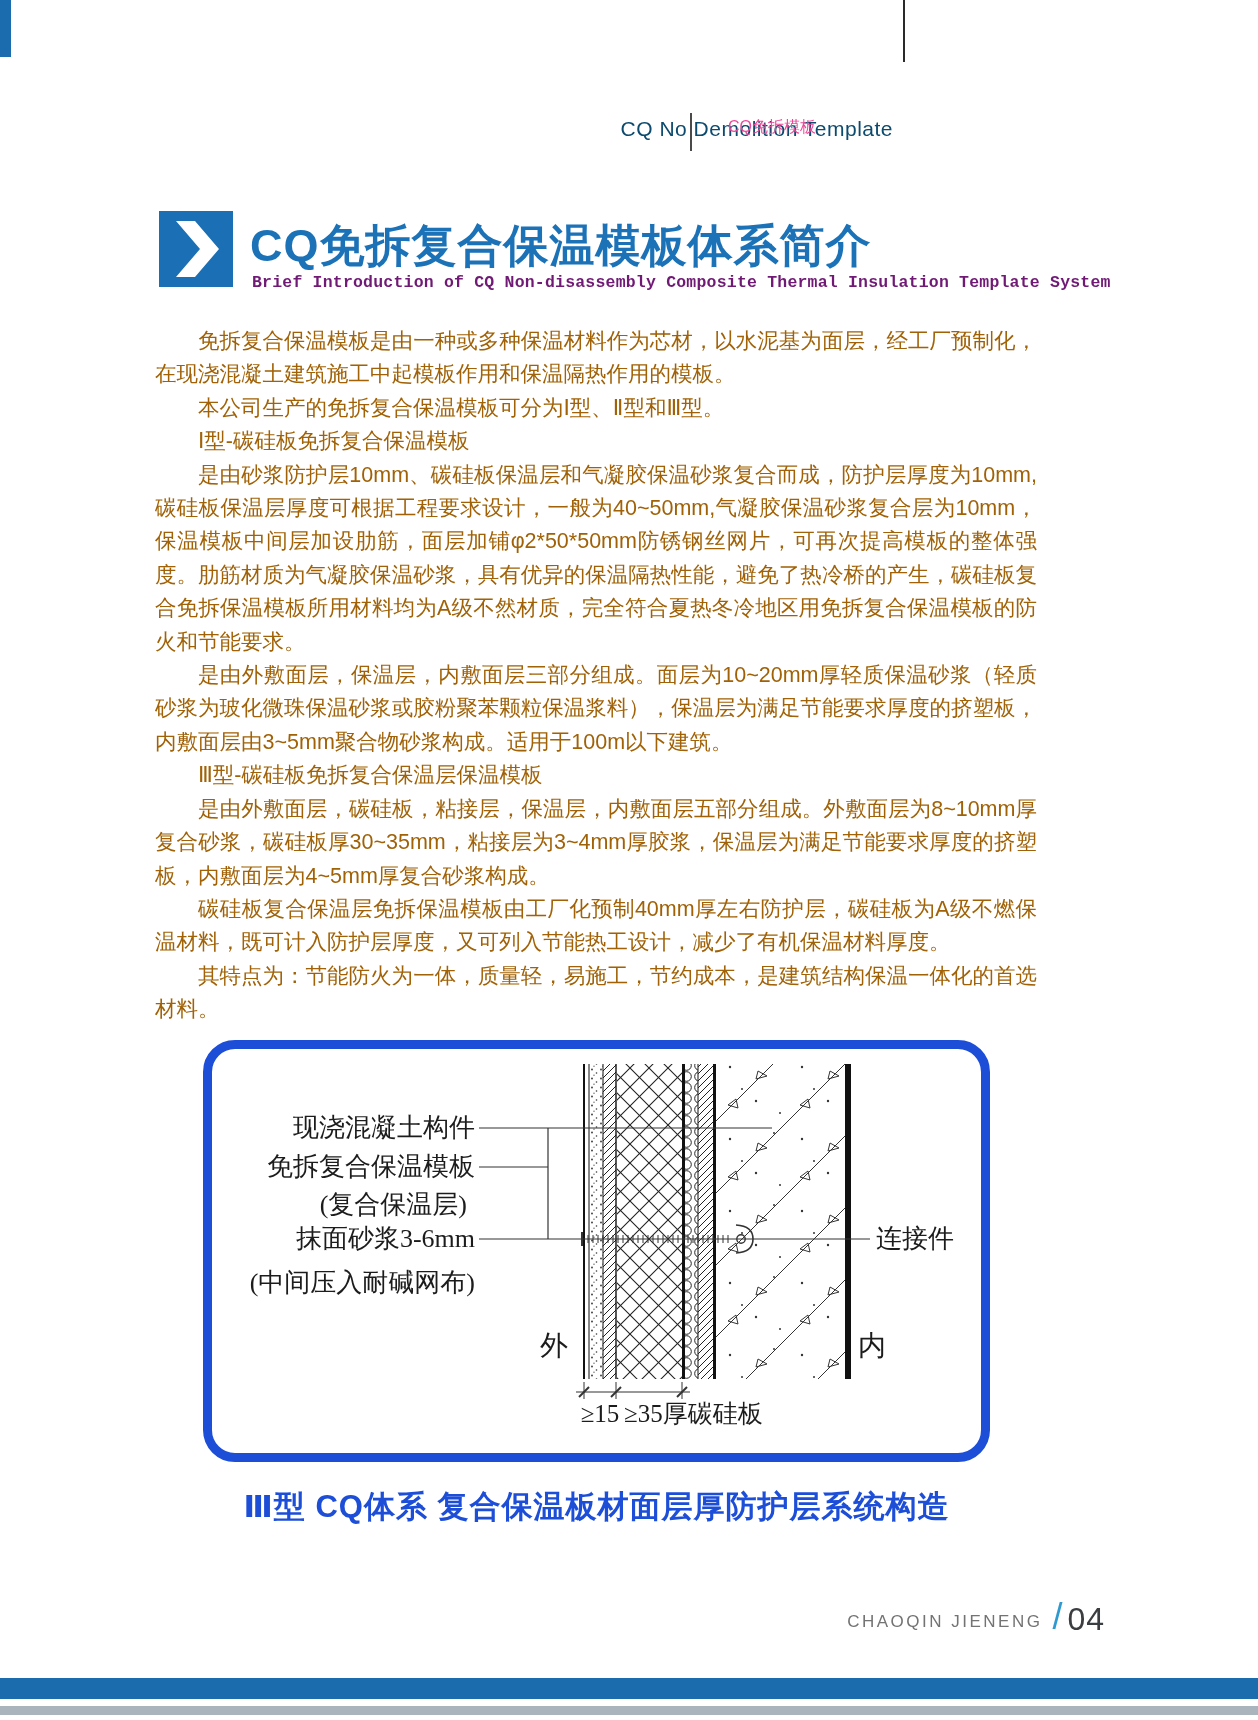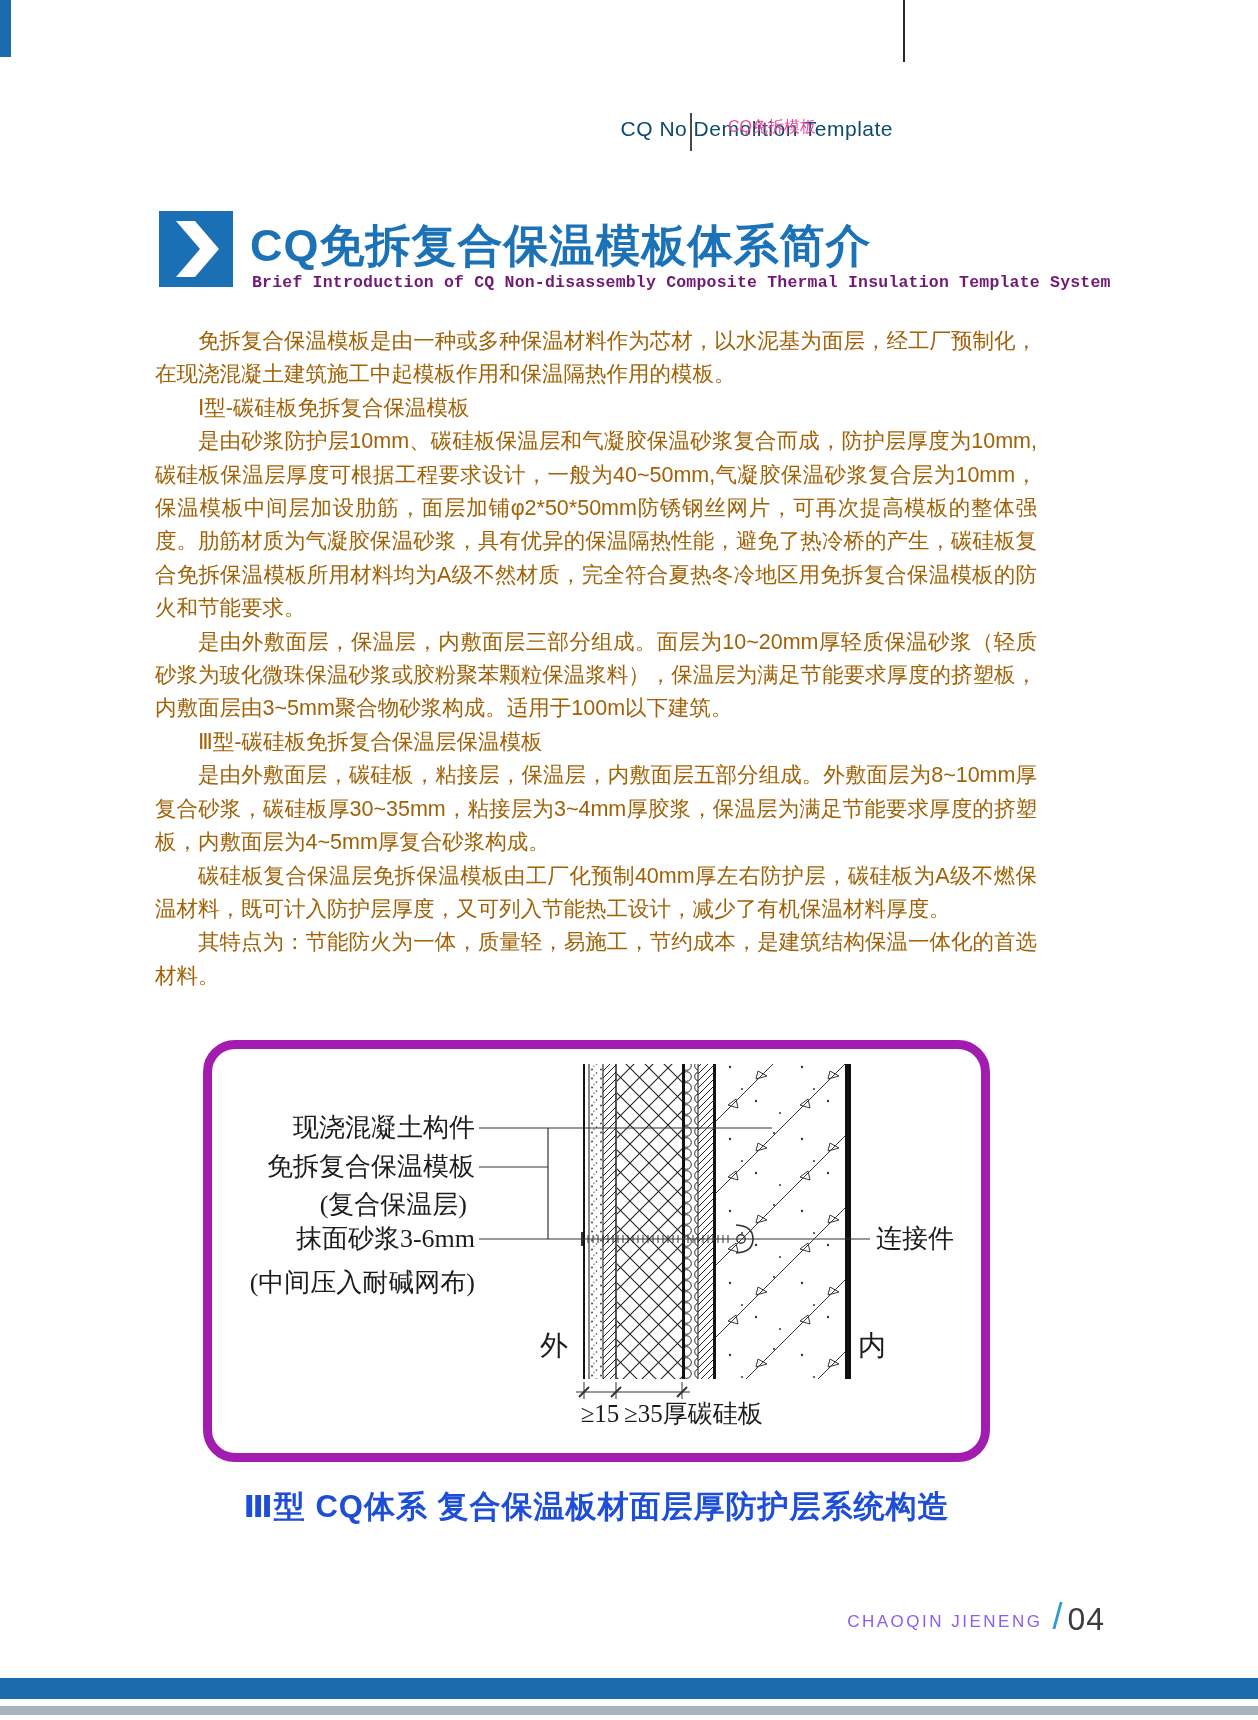--- a/index.html
+++ b/index.html
@@ -16,26 +16,26 @@
   .header .divider{position:absolute;right:348px;top:0;width:2px;height:38px;background:#4a4a4a;}
   .header .zh{position:absolute;right:224px;top:4px;font-size:16px;color:#ec4899;}
   
   .banner-icon{position:absolute;left:159px;top:211px;width:74px;height:76px;background:#1a6fb5;}
   .banner-title{position:absolute;left:250px;top:216px;font-size:45px;font-weight:bold;color:#1b72b7;letter-spacing:1px;white-space:nowrap;text-align:center;}
   .banner-subtitle{position:absolute;left:252px;top:273px;font-size:16.5px;font-weight:bold;color:#701a75;letter-spacing:0.2px;white-space:nowrap;font-family:Liberation Mono, monospace;}
   
   .body-text{position:absolute;left:155px;top:325px;width:882px;font-size:21.5px;line-height:33.4px;color:#a16207;text-align:justify;}
   .body-text p{margin:0;text-indent:2em;}
   
-  .figure-box{position:absolute;left:203px;top:1040px;width:787px;height:422px;border:9px solid #a21caf;border-radius:32px;box-sizing:border-box;background:#fff;}
+  .figure-box{position:absolute;left:203px;top:1040px;width:787px;height:422px;border:9px solid #1d4ed8;border-radius:32px;box-sizing:border-box;background:#fff;}
   .figure-caption{position:absolute;left:203px;top:1486px;width:787px;text-align:center;font-size:31px;font-weight:bold;color:#1d4ed8;letter-spacing:1px;}
   .fig-label{font-family:"Liberation Serif","DejaVu Serif",serif;fill:#1c1c1c;}
   
   .footer{position:absolute;top:1596px;right:153px;display:flex;align-items:flex-end;}
-  .footer .brand{font-size:17px;color:#8b5cf6;letter-spacing:2.5px;margin-bottom:6px;}
+  .footer .brand{font-size:17px;color:#737373;letter-spacing:2.5px;margin-bottom:6px;}
   .footer .sep{font-size:36px;color:#2f9ad0;margin:0 5px 0 10px;font-weight:400;}
   .footer .num{font-size:32px;color:#3a3e41;font-weight:200;letter-spacing:1px;}
   
   .bar-blue{position:absolute;left:0;top:1678px;width:1258px;height:21px;background:#1a6cac;}
   .bar-gray{position:absolute;left:0;top:1706px;width:1258px;height:9px;background:#a9b4bc;}
 </style>
 </head>
 <body>
 
 <div class="corner-stripe"></div>
@@ -50,20 +50,21 @@
 <div class="banner-icon">
   <svg width="74" height="76" viewBox="0 0 74 76">
     <polygon points="17,10 36,10 60,38 36,66 17,66 41,38" fill="#ffffff"></polygon>
   </svg>
 </div>
 <div class="banner-title">CQ免拆复合保温模板体系简介</div>
 <div class="banner-subtitle">Brief Introduction of CQ Non-disassembly Composite Thermal Insulation Template System</div>
 
 <div class="body-text">
   <p>免拆复合保温模板是由一种或多种保温材料作为芯材，以水泥基为面层，经工厂预制化，在现浇混凝土建筑施工中起模板作用和保温隔热作用的模板。</p>
+  <p>本公司生产的免拆复合保温模板可分为Ⅰ型、Ⅱ型和Ⅲ型。</p>
   <p>Ⅰ型-碳硅板免拆复合保温模板</p>
   <p>是由砂浆防护层10mm、碳硅板保温层和气凝胶保温砂浆复合而成，防护层厚度为10mm,碳硅板保温层厚度可根据工程要求设计，一般为40~50mm,气凝胶保温砂浆复合层为10mm，保温模板中间层加设肋筋，面层加铺φ2*50*50mm防锈钢丝网片，可再次提高模板的整体强度。肋筋材质为气凝胶保温砂浆，具有优异的保温隔热性能，避免了热冷桥的产生，碳硅板复合免拆保温模板所用材料均为A级不然材质，完全符合夏热冬冷地区用免拆复合保温模板的防火和节能要求。</p>
   <p>是由外敷面层，保温层，内敷面层三部分组成。面层为10~20mm厚轻质保温砂浆（轻质砂浆为玻化微珠保温砂浆或胶粉聚苯颗粒保温浆料），保温层为满足节能要求厚度的挤塑板，内敷面层由3~5mm聚合物砂浆构成。适用于100m以下建筑。</p>
   <p>Ⅲ型-碳硅板免拆复合保温层保温模板</p>
   <p>是由外敷面层，碳硅板，粘接层，保温层，内敷面层五部分组成。外敷面层为8~10mm厚复合砂浆，碳硅板厚30~35mm，粘接层为3~4mm厚胶浆，保温层为满足节能要求厚度的挤塑板，内敷面层为4~5mm厚复合砂浆构成。</p>
   <p>碳硅板复合保温层免拆保温模板由工厂化预制40mm厚左右防护层，碳硅板为A级不燃保温材料，既可计入防护层厚度，又可列入节能热工设计，减少了有机保温材料厚度。</p>
   <p>其特点为：节能防火为一体，质量轻，易施工，节约成本，是建筑结构保温一体化的首选材料。</p>
 </div>
 
 <div class="figure-box">

